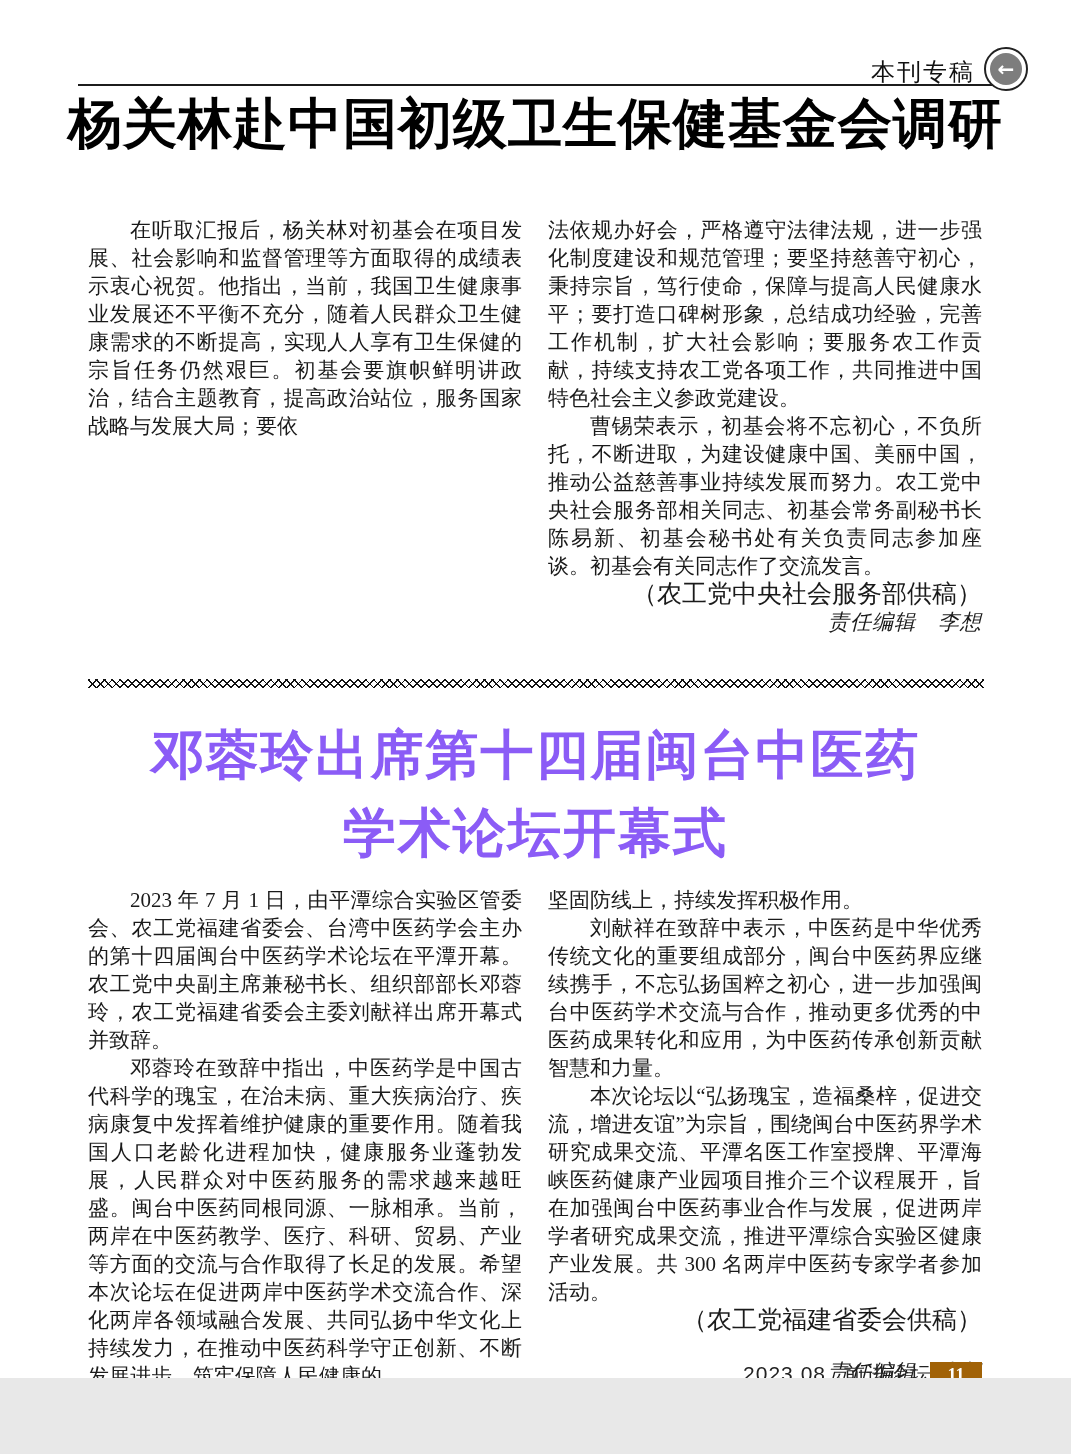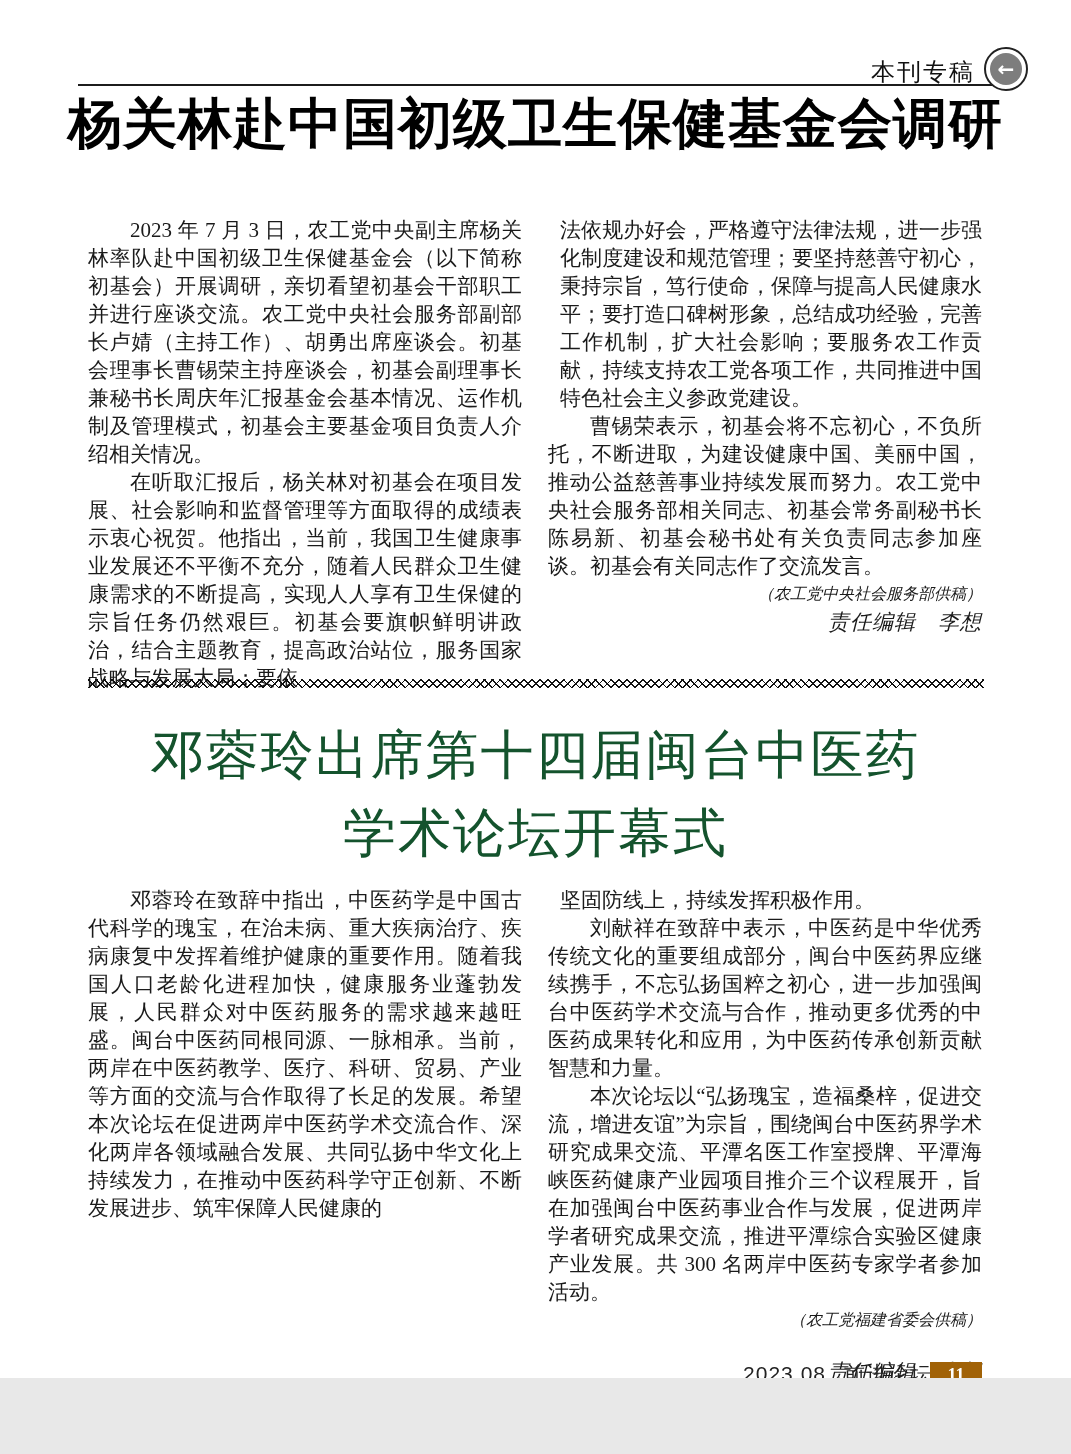--- a/index.html
+++ b/index.html
@@ -40,38 +40,38 @@
   .title1{
     position:absolute;top:88px;left:0;width:100%;
     text-align:center;
     font-family:"Liberation Sans","DejaVu Sans",sans-serif;
     font-weight:900;font-size:54px;letter-spacing:1px;color:#000;
   }
   .title2{
     position:absolute;top:716px;left:0;width:100%;
     text-align:center;
     font-family:"Liberation Sans","DejaVu Sans",sans-serif;
-    font-weight:400;font-size:53px;line-height:78px;letter-spacing:2px;color:#14532d;
+    font-weight:700;font-size:53px;line-height:78px;letter-spacing:2px;color:#8b5cf6;
   }
   
   .col{
     position:absolute;width:434px;
     font-size:21px;line-height:28px;
     text-align:justify;text-justify:inter-ideograph;
     color:#1a1a1a;
   }
   .a1-left {top:216px;left:88px;}
   .a1-right{top:216px;left:548px;}
   .a2-left {top:886px;left:88px;}
   .a2-right{top:886px;left:548px;}
   .col p{margin:0;text-indent:2em;}
-  .col p.no-indent{text-indent:0;margin-left:12px;}
+  .col p.no-indent{text-indent:0;}
   .credit{
     margin:0;text-align:right;text-indent:0;
-    font-style:italic;font-size:16px;line-height:28px;
+    font-size:25px;line-height:28px;
   }
   .editor{
     margin:0;text-align:right;text-indent:0;
     font-style:italic;font-size:21px;line-height:28px;
     letter-spacing:1px;
   }
   .editor.gap{margin-top:24px;}
   
   .divider{
     position:absolute;top:679px;left:88px;width:896px;height:9px;
@@ -107,39 +107,39 @@
 
   <div class="header-rule"></div>
   <div class="header-label">本刊专稿</div>
   <div class="header-icon">
     <div class="disc">←</div>
   </div>
 
   <div class="title1">杨关林赴中国初级卫生保健基金会调研</div>
 
   <div class="col a1-left">
-    <p>2023 年 7 月 3 日，农工党中央副主席杨关林率队赴中国初级卫生保健基金会（以下简称初基会）开展调研，亲切看望初基会干部职工并进行座谈交流。农工党中央社会服务部副部长卢婧（主持工作）、胡勇出席座谈会。初基会理事长曹锡荣主持座谈会，初基会副理事长兼秘书长周庆年汇报基金会基本情况、运作机制及管理模式，初基会主要基金项目负责人介绍相关情况。</p>
     <p>在听取汇报后，杨关林对初基会在项目发展、社会影响和监督管理等方面取得的成绩表示衷心祝贺。他指出，当前，我国卫生健康事业发展还不平衡不充分，随着人民群众卫生健康需求的不断提高，实现人人享有卫生保健的宗旨任务仍然艰巨。初基会要旗帜鲜明讲政治，结合主题教育，提高政治站位，服务国家战略与发展大局；要依</p>
   </div>
 
   <div class="col a1-right">
     <p class="no-indent">法依规办好会，严格遵守法律法规，进一步强化制度建设和规范管理；要坚持慈善守初心，秉持宗旨，笃行使命，保障与提高人民健康水平；要打造口碑树形象，总结成功经验，完善工作机制，扩大社会影响；要服务农工作贡献，持续支持农工党各项工作，共同推进中国特色社会主义参政党建设。</p>
     <p>曹锡荣表示，初基会将不忘初心，不负所托，不断进取，为建设健康中国、美丽中国，推动公益慈善事业持续发展而努力。农工党中央社会服务部相关同志、初基会常务副秘书长陈易新、初基会秘书处有关负责同志参加座谈。初基会有关同志作了交流发言。</p>
     <p class="credit">（农工党中央社会服务部供稿）</p>
     <p class="editor">责任编辑　李想</p>
   </div>
 
   <div class="divider"></div>
 
   <div class="title2">
     <div>邓蓉玲出席第十四届闽台中医药</div>
     <div>学术论坛开幕式</div>
   </div>
 
   <div class="col a2-left">
+    <p>2023 年 7 月 1 日，由平潭综合实验区管委会、农工党福建省委会、台湾中医药学会主办的第十四届闽台中医药学术论坛在平潭开幕。农工党中央副主席兼秘书长、组织部部长邓蓉玲，农工党福建省委会主委刘献祥出席开幕式并致辞。</p>
     <p>邓蓉玲在致辞中指出，中医药学是中国古代科学的瑰宝，在治未病、重大疾病治疗、疾病康复中发挥着维护健康的重要作用。随着我国人口老龄化进程加快，健康服务业蓬勃发展，人民群众对中医药服务的需求越来越旺盛。闽台中医药同根同源、一脉相承。当前，两岸在中医药教学、医疗、科研、贸易、产业等方面的交流与合作取得了长足的发展。希望本次论坛在促进两岸中医药学术交流合作、深化两岸各领域融合发展、共同弘扬中华文化上持续发力，在推动中医药科学守正创新、不断发展进步、筑牢保障人民健康的</p>
   </div>
 
   <div class="col a2-right">
     <p class="no-indent">坚固防线上，持续发挥积极作用。</p>
     <p>刘献祥在致辞中表示，中医药是中华优秀传统文化的重要组成部分，闽台中医药界应继续携手，不忘弘扬国粹之初心，进一步加强闽台中医药学术交流与合作，推动更多优秀的中医药成果转化和应用，为中医药传承创新贡献智慧和力量。</p>
     <p>本次论坛以“弘扬瑰宝，造福桑梓，促进交流，增进友谊”为宗旨，围绕闽台中医药界学术研究成果交流、平潭名医工作室授牌、平潭海峡医药健康产业园项目推介三个议程展开，旨在加强闽台中医药事业合作与发展，促进两岸学者研究成果交流，推进平潭综合实验区健康产业发展。共 300 名两岸中医药专家学者参加活动。</p>
     <p class="credit">（农工党福建省委会供稿）</p>
     <p class="editor gap">责任编辑　李想</p>
   </div>

